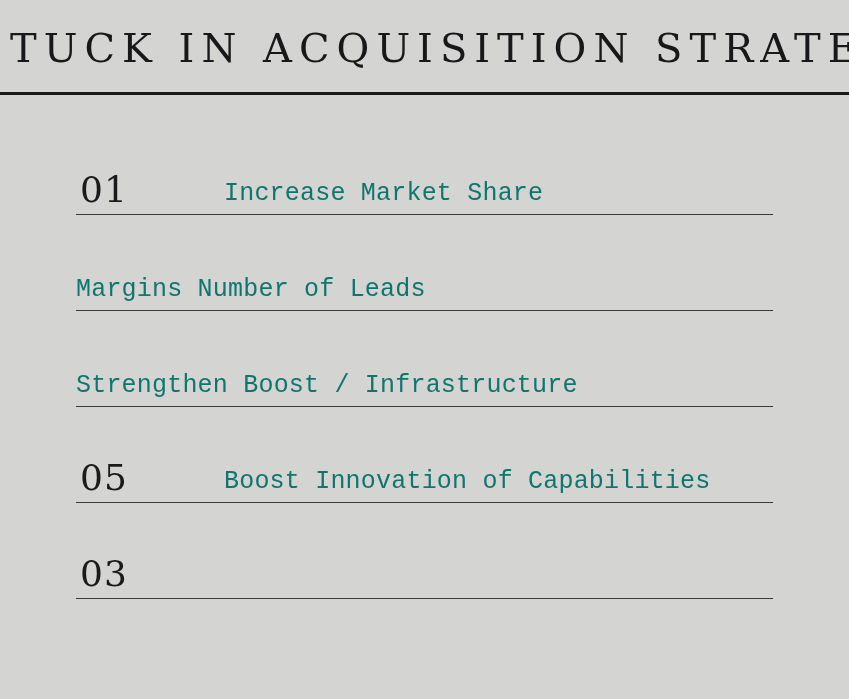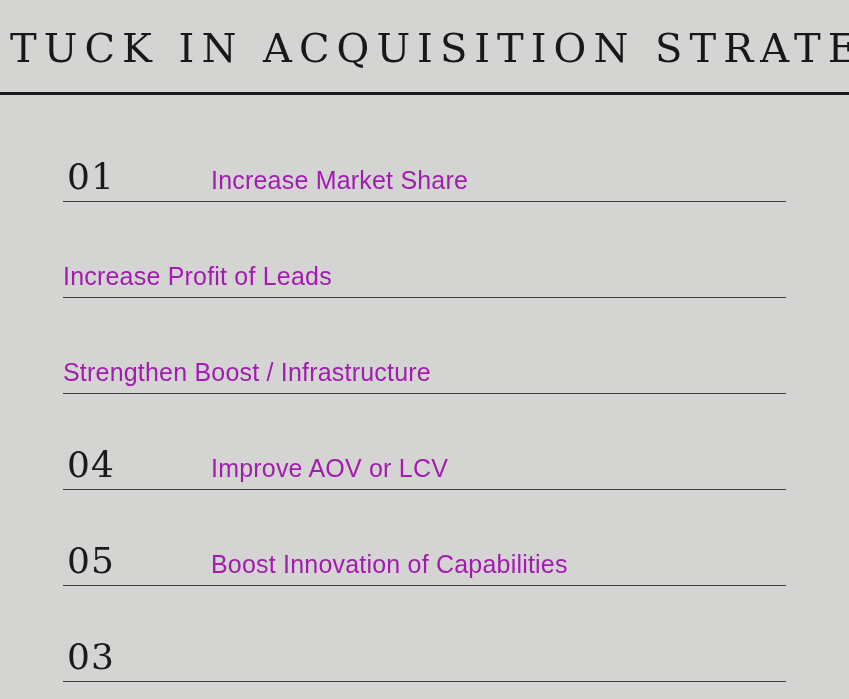--- a/index.html
+++ b/index.html
@@ -31,21 +31,21 @@
     white-space: nowrap;
     line-height: 1.1;
   }
   .title-rule {
     height: 3px;
     background: #1b1b1c;
     margin: 22px 0 0 0;
     width: 100%;
   }
   .list {
-    padding: 3px;
+    padding: 16px;
     margin: 0;
     list-style: none;
   }
   .row {
     display: flex;
     align-items: flex-end;
     height: 96px;
     margin: 0 60px;
     border-bottom: 1.5px solid #3a3a3c;
     box-sizing: border-box;
@@ -60,24 +60,24 @@
     font-weight: 400;
     color: #1a1a1c;
     letter-spacing: 1px;
     width: 148px;
     flex: 0 0 148px;
     padding-left: 4px;
     box-sizing: border-box;
     line-height: 1;
   }
   .row-label {
-    font-family: Liberation Sans, sans-serif;
+    font-family: Liberation Mono, monospace;
     font-size: 25px;
     font-weight: 400;
-    color: #a21caf;
+    color: #0f766e;
     line-height: 1;
     letter-spacing: 0.2px;
     padding-bottom: 2px;
   }
 </style>
 </head>
 <body>
 
 <div class="page">
 
@@ -85,31 +85,27 @@
   <div class="title-rule"></div>
 
   <ul class="list">
 
     <li class="row">
       <span class="row-num">01</span>
       <span class="row-label">Increase Market Share</span>
     </li>
 
     <li class="row">
-      <span class="row-label">Increase Profit of Leads</span>
+      <span class="row-label">Margins Number of Leads</span>
     </li>
 
     <li class="row">
       <span class="row-label">Strengthen Boost / Infrastructure</span>
     </li>
 
-    <li class="row">
-      <span class="row-num">04</span>
-      <span class="row-label">Improve AOV or LCV</span>
-    </li>
 
     <li class="row">
       <span class="row-num">05</span>
       <span class="row-label">Boost Innovation of Capabilities</span>
     </li>
 
     <li class="row">
       <span class="row-num">03</span>
     </li>
 

